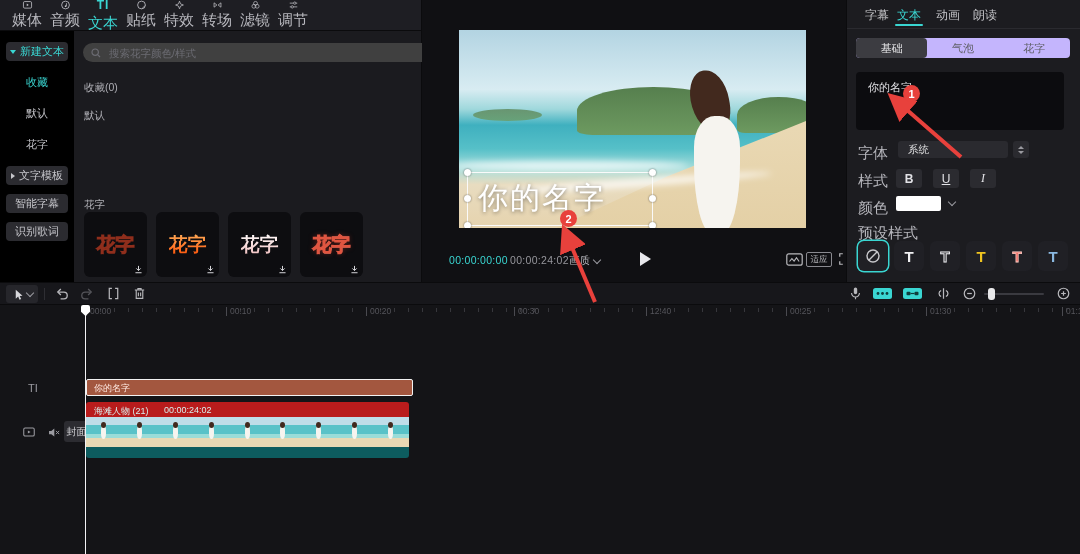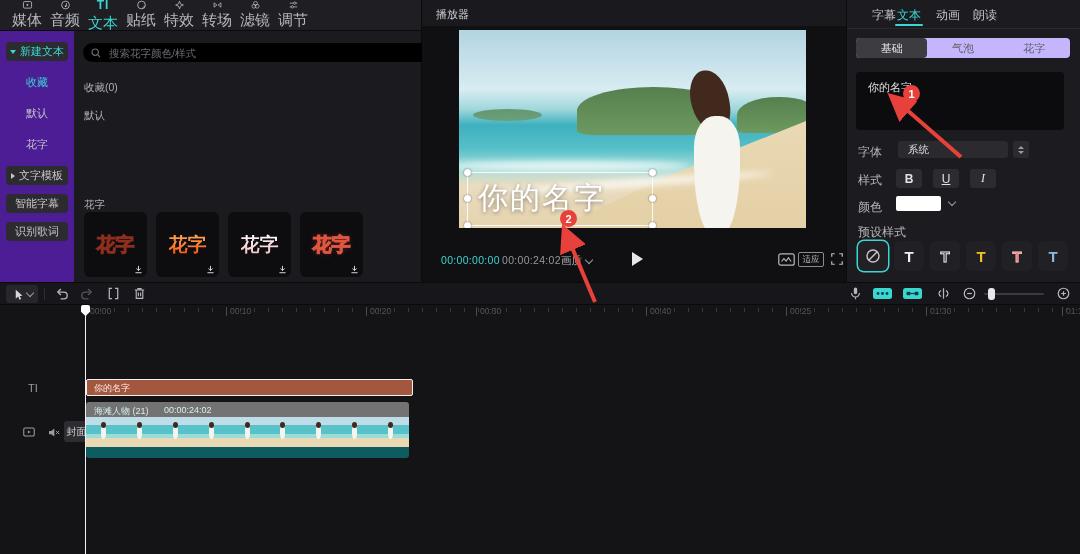--- a/index.html
+++ b/index.html
@@ -7,29 +7,29 @@
   .app{position:relative;width:1080px;height:554px;background:#0b0b0d;overflow:hidden;color:#c9c9ce;font-size:11px;}
   .abs{position:absolute;}
   svg{display:block;}
   
   .left-panel{left:0;top:0;width:421px;height:282px;background:#1b1b1f;}
   .media-toolbar{left:0;top:0;width:421px;height:31px;background:#1e1e23;display:flex;padding-left:8px;border-bottom:1px solid #0b0b0d;box-sizing:border-box;}
   .mt-item{width:38px;display:flex;flex-direction:column;align-items:center;justify-content:center;gap:1px;cursor:pointer;color:#c2c2c7;}
   .mt-item .lbl{font-size:15px;color:#b9b9bf;}
   .mt-item.active,.mt-item.active .lbl{color:#3ad6d2;}
   .ti-glyph{font-size:12px;font-weight:bold;letter-spacing:1px;line-height:15px;}
-  .sidebar{left:0;top:31px;width:74px;height:251px;background:#4c1d95;display:flex;flex-direction:column;align-items:center;}
+  .sidebar{left:0;top:31px;width:74px;height:251px;background:#000000;display:flex;flex-direction:column;align-items:center;}
   .side-box{width:62px;height:19px;background:#2b2b30;border-radius:4px;display:flex;align-items:center;justify-content:center;gap:4px;color:#c6c6cb;cursor:pointer;}
   .side-box.active{color:#3ad6d2;}
   .side-plain{color:#c2c2c7;cursor:pointer;}
   .side-plain.active{color:#3ad6d2;font-family:Liberation Mono, monospace;}
   .car-d{width:0;height:0;border-left:3.5px solid transparent;border-right:3.5px solid transparent;border-top:4.5px solid currentColor;}
   .car-r{width:0;height:0;border-top:3.5px solid transparent;border-bottom:3.5px solid transparent;border-left:4.5px solid currentColor;}
   .library{left:74px;top:31px;width:347px;height:251px;background:#1b1b1f;}
-  .search{left:9px;top:12px;width:318px;height:19px;background:#000000;border:none;border-radius:12px;color:#9a9aa0;font-size:10.5px;padding:0 8px 0 26px;outline:none;font-family:"Liberation Sans",sans-serif;}
+  .search{left:9px;top:12px;width:318px;height:19px;background:#404040;border:none;border-radius:12px;color:#9a9aa0;font-size:10.5px;padding:0 8px 0 26px;outline:none;font-family:"Liberation Sans",sans-serif;}
   .search::placeholder{color:#6b6b72;}
   .sec-h{color:#aeaeb4;font-size:10.5px;}
   .card{background:#0d0d10;border-radius:6px;cursor:pointer;}
   .def-card{left:10px;top:92px;width:63px;height:65px;display:flex;align-items:center;justify-content:center;color:#e5e5e8;font-size:10.5px;}
   .fancy-row{left:10px;top:181px;display:flex;gap:9px;}
   .fancy-card{position:relative;width:63px;height:65px;background:#0d0d10;border-radius:6px;display:flex;align-items:center;justify-content:center;}
   .fancy-txt{font-size:19px;font-weight:bold;}
   .f1{color:#1d0a06;-webkit-text-stroke:1px #8f2e1c;}
   .f2{background:linear-gradient(180deg,#ffb25e,#ff4a00);-webkit-background-clip:text;background-clip:text;color:transparent;-webkit-text-fill-color:transparent;}
   .f3{background:linear-gradient(180deg,#ffffff,#efb9b9);-webkit-background-clip:text;background-clip:text;color:transparent;-webkit-text-fill-color:transparent;}
@@ -41,39 +41,39 @@
   .pl-title{left:14px;top:7px;color:#d0d0d4;font-size:11px;}
   .preview{left:37px;top:30px;width:347px;height:198px;overflow:hidden;background:linear-gradient(180deg,#b3d4e2 0%,#d8ecf2 30%,#9fd8dc 40%,#3fb0bf 48%,#56c0c8 60%,#a8dedc 70%,#e8dcc0 78%,#e6d3ae 100%);}
   .hill{position:absolute;background:linear-gradient(180deg,#567f4e,#6d9a60);border-radius:50% 50% 10% 10%;}
   .sand{position:absolute;left:0;top:0;width:100%;height:100%;background:linear-gradient(180deg,#eee0c0,#e4d0a6);clip-path:polygon(100% 46%,100% 100%,28% 100%,60% 74%);}
   .foam{position:absolute;background:rgba(255,255,255,.75);filter:blur(3px);border-radius:50%;}
   .hair{position:absolute;left:232px;top:40px;width:38px;height:62px;background:#42291e;border-radius:46% 54% 42% 58%;transform:rotate(-10deg);}
   .dress{position:absolute;left:235px;top:86px;width:46px;height:118px;background:#f6f4ef;border-radius:45% 45% 40% 40%/26% 26% 60% 60%;}
   .ovl-box{position:absolute;left:8px;top:142px;width:184px;height:52px;border:1px solid #fafafa;cursor:move;}
   .ovl-text{position:absolute;left:10px;top:5px;font-size:30px;color:#fff;letter-spacing:2px;text-shadow:0 1px 4px rgba(0,0,0,.45);white-space:nowrap;}
   .hnd{position:absolute;width:7px;height:7px;border-radius:50%;background:#fff;box-shadow:0 0 2px rgba(0,0,0,.6);}
-  .pl-controls{left:4px;top:244px;width:424px;height:30px;}
+  .pl-controls{left:12px;top:244px;width:424px;height:30px;}
   .t-cur{left:15px;top:10px;color:#3ad6d2;font-size:10.5px;letter-spacing:.3px;}
   .t-tot{left:76px;top:10px;color:#96969c;font-size:10.5px;letter-spacing:.3px;}
   .qual{left:135px;top:10px;color:#b9b9bf;font-size:10.5px;display:flex;align-items:center;gap:4px;cursor:pointer;}
   .chev{width:5px;height:5px;border-right:1.4px solid #9a9aa0;border-bottom:1.4px solid #9a9aa0;transform:rotate(45deg);margin-top:-3px;}
   .play-btn{left:206px;top:8px;width:0;height:0;border-top:7px solid transparent;border-bottom:7px solid transparent;border-left:11px solid #e8e8ec;cursor:pointer;}
   .fit-btn{left:372px;top:8px;width:24px;height:13px;border:1px solid #8a8a90;border-radius:2px;color:#b8b8bc;font-size:8.5px;display:flex;align-items:center;justify-content:center;cursor:pointer;}
   
   .inspector{left:847px;top:0;width:233px;height:282px;background:#1c1c20;}
   .insp-tab{position:absolute;top:7px;font-size:12px;color:#c6c6ca;cursor:pointer;}
   .insp-tab.active{color:#3ad6d2;}
   .tab-underline{left:48px;top:24px;width:28px;height:2px;background:#3ad6d2;border-radius:1px;}
   .insp-div{left:0;top:28px;width:233px;height:1px;background:#2a2a2f;}
   .subtabs{left:9px;top:38px;width:214px;height:20px;background:#c4b5fd;border-radius:4px;display:flex;}
   .subtab{flex:1;display:flex;align-items:center;justify-content:center;font-size:11px;color:#5f5f66;border-radius:4px;cursor:pointer;}
   .subtab.active{background:#3c3c41;color:#e8e8ea;}
   .textbox{left:9px;top:72px;width:208px;height:58px;background:#0c0c0f;border-radius:4px;cursor:text;}
   .textbox .val{position:absolute;left:12px;top:8px;color:#e2e2e6;font-size:11px;}
-  .fld-lbl{position:absolute;color:#b5b5bb;font-size:12px;text-align:right;}
+  .fld-lbl{position:absolute;color:#b5b5bb;font-size:15px;text-align:right;}
   .selbox{left:51px;top:141px;width:110px;height:17px;background:#2a2a2f;border-radius:3px;color:#dededf;font-size:10.5px;display:flex;align-items:center;padding-left:10px;box-sizing:border-box;cursor:pointer;}
   .stepper{left:166px;top:141px;width:16px;height:17px;background:#2a2a2f;border-radius:3px;display:flex;flex-direction:column;align-items:center;justify-content:center;gap:2px;cursor:pointer;}
   .st-up{width:0;height:0;border-left:3px solid transparent;border-right:3px solid transparent;border-bottom:3.5px solid #9a9aa0;}
   .st-dn{width:0;height:0;border-left:3px solid transparent;border-right:3px solid transparent;border-top:3.5px solid #9a9aa0;}
   .stybtn{position:absolute;top:169px;width:26px;height:19px;background:#2b2b30;border-radius:3px;color:#e2e2e6;font-size:12px;display:flex;align-items:center;justify-content:center;cursor:pointer;}
   .swatch{left:49px;top:196px;width:45px;height:15px;background:#ffffff;border-radius:2px;cursor:pointer;}
   .presets{left:11px;top:241px;display:flex;gap:6px;}
   .preset{position:relative;width:30px;height:30px;background:#202025;border-radius:6px;display:flex;align-items:center;justify-content:center;font-size:15px;font-weight:bold;cursor:pointer;}
   .preset.sel{box-shadow:0 0 0 1.5px #3ad6d2;}
   .pT1{color:#f0f0f2;}
@@ -93,21 +93,21 @@
   .slider-handle{left:988px;top:5px;width:7px;height:12px;background:#e8e8ea;border-radius:3px;cursor:grab;}
   .ruler{left:0;top:22px;width:1080px;height:14px;cursor:pointer;}
   .ticks{left:86px;top:3px;width:994px;height:4px;background:repeating-linear-gradient(90deg,#37373c 0 1px,transparent 1px 14px);}
   .rlabel{position:absolute;top:2px;height:9px;line-height:9px;border-left:1px solid #4a4a50;padding-left:3px;font-size:8.5px;color:#55555b;}
   .tracks{left:0;top:36px;width:1080px;height:235px;}
   .gut-ti{left:28px;top:63px;font-size:11px;color:#9b9ba1;}
   .text-clip{left:86px;top:60px;width:327px;height:17px;background:#a3573f;border:1px solid #f2f2f2;border-radius:2px;box-sizing:border-box;cursor:pointer;}
   .text-clip .lbl{position:absolute;left:7px;top:2px;font-size:9px;color:#ffe9e2;}
   .cover-btn{left:64px;top:102px;width:25px;height:21px;background:#2c2c31;border-radius:3px;color:#d6d6da;font-size:10px;display:flex;align-items:center;justify-content:center;cursor:pointer;}
   .video-clip{left:86px;top:83px;width:323px;height:56px;border-radius:3px;overflow:hidden;cursor:pointer;}
-  .vc-head{height:15px;background:#737373;position:relative;}
+  .vc-head{height:15px;background:#b91c1c;position:relative;}
   .vc-head span{position:absolute;top:3px;font-size:9px;color:#d7efed;}
   .vc-strip{height:30px;display:flex;}
   .thumb{position:relative;width:35.9px;height:30px;background:linear-gradient(180deg,#bfdde8 0 28%,#59c2c8 28% 58%,#9adcd8 58% 70%,#e8d8b4 70% 100%);overflow:hidden;}
   .thumb::after{content:"";position:absolute;left:15px;top:8px;width:5px;height:14px;background:#f6f4ef;border-radius:40%;}
   .thumb::before{content:"";position:absolute;left:15px;top:5px;width:5px;height:6px;background:#42291e;border-radius:50%;z-index:1;}
   .vc-foot{height:11px;background:#0d5c5f;}
   .playhead-line{left:85px;top:22px;width:1px;height:249px;background:#f2f2f4;z-index:30;}
   .playhead-head{left:81px;top:22px;width:9px;height:11px;background:#fff;z-index:31;clip-path:polygon(0 0,100% 0,100% 62%,50% 100%,0 62%);border-radius:2px;}
   
   .anno-arrows{position:absolute;left:0;top:0;z-index:60;pointer-events:none;}
@@ -230,23 +230,20 @@
           <span class="fancy-txt f4">花字</span>
           <svg class="dl" width="9" height="9" viewBox="0 0 10 10">
               <path d="M5 1 v5 M2.6 3.8 L5 6.2 L7.4 3.8 M1.6 8.6 h6.8" fill="none" stroke="currentColor" stroke-width="1.1"></path>
             </svg>
         </div>
       </div>
     </div>
   </section>
 
   <section class="abs player-panel">
-    <div class="abs pl-header">
-      <div class="abs pl-title">播放器</div>
-    </div>
 
     <div class="abs preview">
       <div class="hill" style="left:34%;top:29%;width:44%;height:24%;"></div>
       <div class="hill" style="left:80%;top:34%;width:24%;height:18%;"></div>
       <div class="hill" style="left:4%;top:40%;width:20%;height:6%;border-radius:50%;opacity:.75;"></div>
       <div class="sand"></div>
       <div class="foam" style="left:-4%;top:66%;width:70%;height:9px;"></div>
       <div class="foam" style="left:10%;top:75%;width:80%;height:8px;transform:rotate(-4deg);"></div>
       <div class="hair"></div>
       <div class="dress"></div>
@@ -276,21 +273,21 @@
           <path d="M3.5 8.5 l2.4-2.8 2.2 2.4 2.4-3.4 2.6 3.8" fill="none" stroke="#b8b8bc" stroke-width="1.1"></path>
         </svg>
       <div class="abs fit-btn">适应</div>
       <svg class="abs" style="left:404px;top:8px;" width="14" height="14" viewBox="0 0 16 16">
           <path d="M2 5.5 V2 h3.5 M10.5 2 H14 v3.5 M14 10.5 V14 h-3.5 M5.5 14 H2 v-3.5" fill="none" stroke="#b8b8bc" stroke-width="1.4"></path>
         </svg>
     </div>
   </section>
 
   <section class="abs inspector">
-    <span class="insp-tab" style="left:25px;">字幕</span>
+    <span class="insp-tab" style="left:18px;">字幕</span>
     <span class="insp-tab active" style="left:50px;">文本</span>
     <span class="insp-tab" style="left:89px;">动画</span>
     <span class="insp-tab" style="left:126px;">朗读</span>
     <div class="abs tab-underline"></div>
     <div class="abs insp-div"></div>
 
     <div class="abs subtabs">
       <div class="subtab active">基础</div>
       <div class="subtab">气泡</div>
       <div class="subtab">花字</div>
@@ -395,22 +392,22 @@
           <circle cx="8" cy="8" r="5.6" fill="none" stroke="currentColor" stroke-width="1.3"></circle>
           <path d="M5.5 8 h5 M8 5.5 v5" stroke="currentColor" stroke-width="1.3"></path>
         </svg>
     </div>
 
     <div class="abs ruler">
       <div class="abs ticks"></div>
       <span class="rlabel" style="left:86px;text-align:center;">00:00</span>
       <span class="rlabel" style="left:226px;">00:10</span>
       <span class="rlabel" style="left:366px;">00:20</span>
-      <span class="rlabel" style="left:476px;">00:30</span>
-      <span class="rlabel" style="left:646px;">00:40</span>
+      <span class="rlabel" style="left:514px;">00:30</span>
+      <span class="rlabel" style="left:646px;">12:40</span>
       <span class="rlabel" style="left:786px;">00:25</span>
       <span class="rlabel" style="left:926px;">01:30</span>
       <span class="rlabel" style="left:1062px;">01:10</span>
     </div>
 
     <div class="abs tracks">
       <span class="abs gut-ti">TI</span>
       <div class="abs text-clip">
         <span class="lbl">你的名字</span>
       </div>

